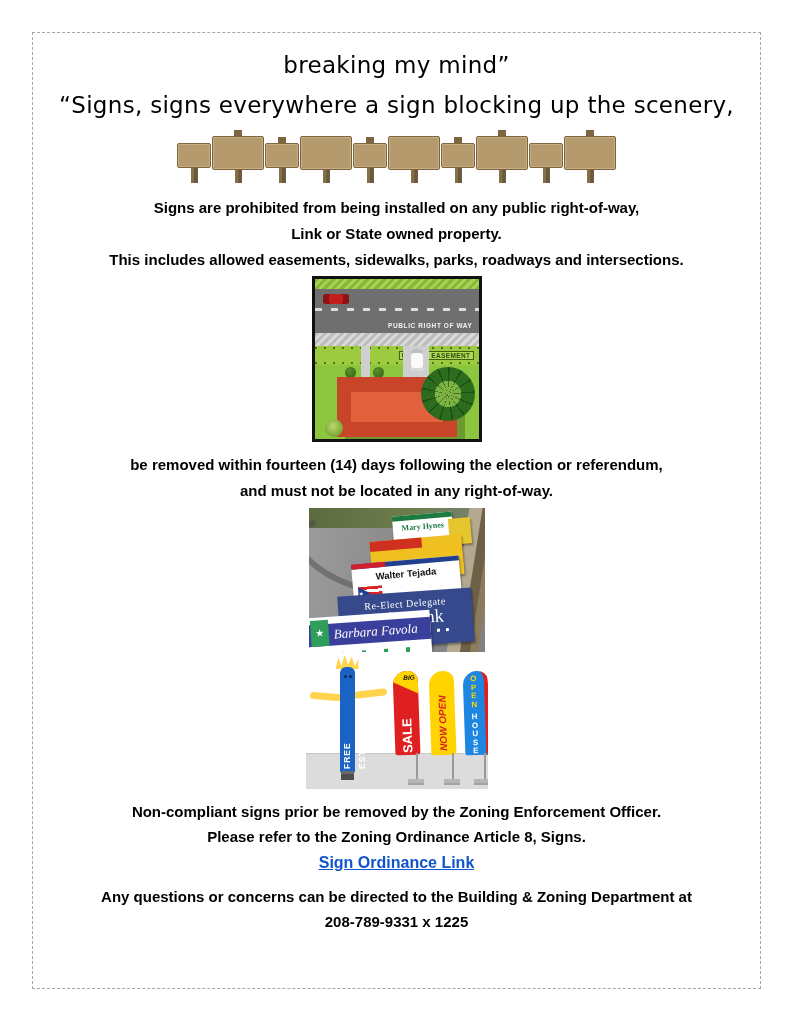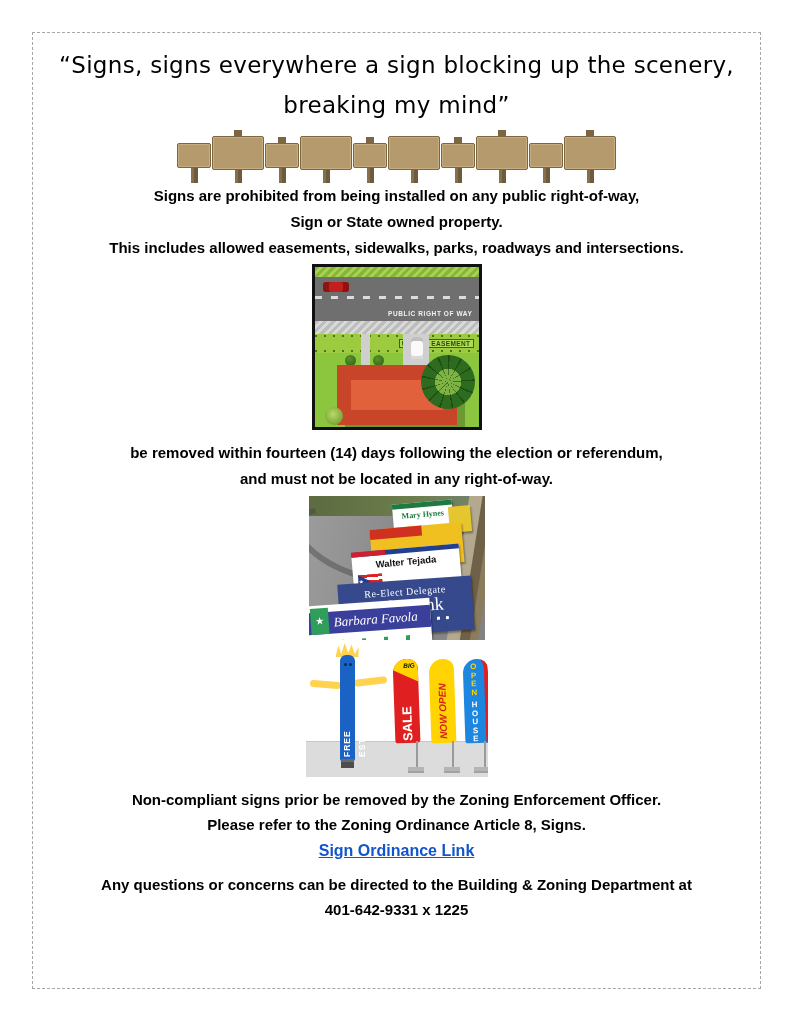--- a/index.html
+++ b/index.html
@@ -20,21 +20,21 @@
   .wsign .board { background:#b59a6d; border:1px solid #7c6540; border-radius:2px;
                   box-shadow:inset 0 0 0 1px #c8ad80; }
   .wsign.small .board { width:34px; height:25px; }
   .wsign.large .board { width:52px; height:34px; }
   .wsign .nub { width:8px; height:7px; background:#7c6540; margin-bottom:-1px; }
   .wsign .post { width:7px; background:#6e5b3c; border-left:3px solid #85704c; }
   .wsign.small .post { height:15px; }
   .wsign.large .post { height:13px; }
 
   
-  .para { margin-top:0; font-size:15px; font-weight:bold; line-height:26px; color:#000; }
+  .para { margin-top:12px; font-size:15px; font-weight:bold; line-height:26px; color:#000; }
   .para.tight { line-height:25px; }
 
   
   .diagram { position:relative; width:170px; height:166px; margin:3px auto 0 auto;
              border:3px solid #111; background:#8cc63e; overflow:hidden; text-align:left; }
   .d-hatch-green { position:absolute; left:0; top:0; width:164px; height:10px;
         background:repeating-linear-gradient(135deg,#86b92f 0 3px,#a9cf5c 3px 6px); }
   .d-road { position:absolute; left:0; top:10px; width:164px; height:44px; background:#6f6f6f; }
   .d-redcar { position:absolute; left:8px; top:5px; width:26px; height:10px; background:#c41f1f;
               border-radius:3px; box-shadow:inset 6px 0 0 #8e1414, inset -6px 0 0 #8e1414; }
@@ -154,22 +154,22 @@
   .contact { margin-top:8px; }
 </style>
 </head>
 <body>
 
 <div class="page">
   <div class="frame"></div>
   <div class="content">
 
     <div class="headline">
+      <div>breaking my mind”</div>
       <div>“Signs, signs everywhere a sign blocking up the scenery,</div>
-      <div>breaking my mind”</div>
     </div>
 
     <div class="signrow">
       <div class="wsign small">
           <span class="board"></span>
           <span class="post"></span>
         </div>
       <div class="wsign large">
           <span class="nub"></span>
           <span class="board"></span>
@@ -209,21 +209,21 @@
         </div>
       <div class="wsign large">
           <span class="nub"></span>
           <span class="board"></span>
           <span class="post"></span>
         </div>
     </div>
 
     <div class="para">
       <div>Signs are prohibited from being installed on any public right-of-way,</div>
-      <div>Sign or State owned property.</div>
+      <div>Link or State owned property.</div>
       <div>This includes allowed easements, sidewalks, parks, roadways and intersections.</div>
     </div>
 
     <div class="diagram">
       <div class="d-hatch-green"></div>
       <div class="d-road">
         <div class="d-redcar"></div>
         <div class="d-dashes"></div>
         <div class="d-road-label">PUBLIC RIGHT OF WAY</div>
       </div>
@@ -312,17 +312,17 @@
 
     <div class="para tight" style="margin-top:10px;">
       <div>Non-compliant signs prior be removed by the Zoning Enforcement Officer.</div>
       <div>Please refer to the Zoning Ordinance Article 8, Signs.</div>
     </div>
     <div class="link-line">
       <a href="#">Sign Ordinance Link</a>
     </div>
     <div class="para tight contact">
       <div>Any questions or concerns can be directed to the Building &amp; Zoning Department at</div>
-      <div>401-642-9331 x 1225</div>
+      <div>208-789-9331 x 1225</div>
     </div>
 
   </div>
 </div>
 
 </body></html>

